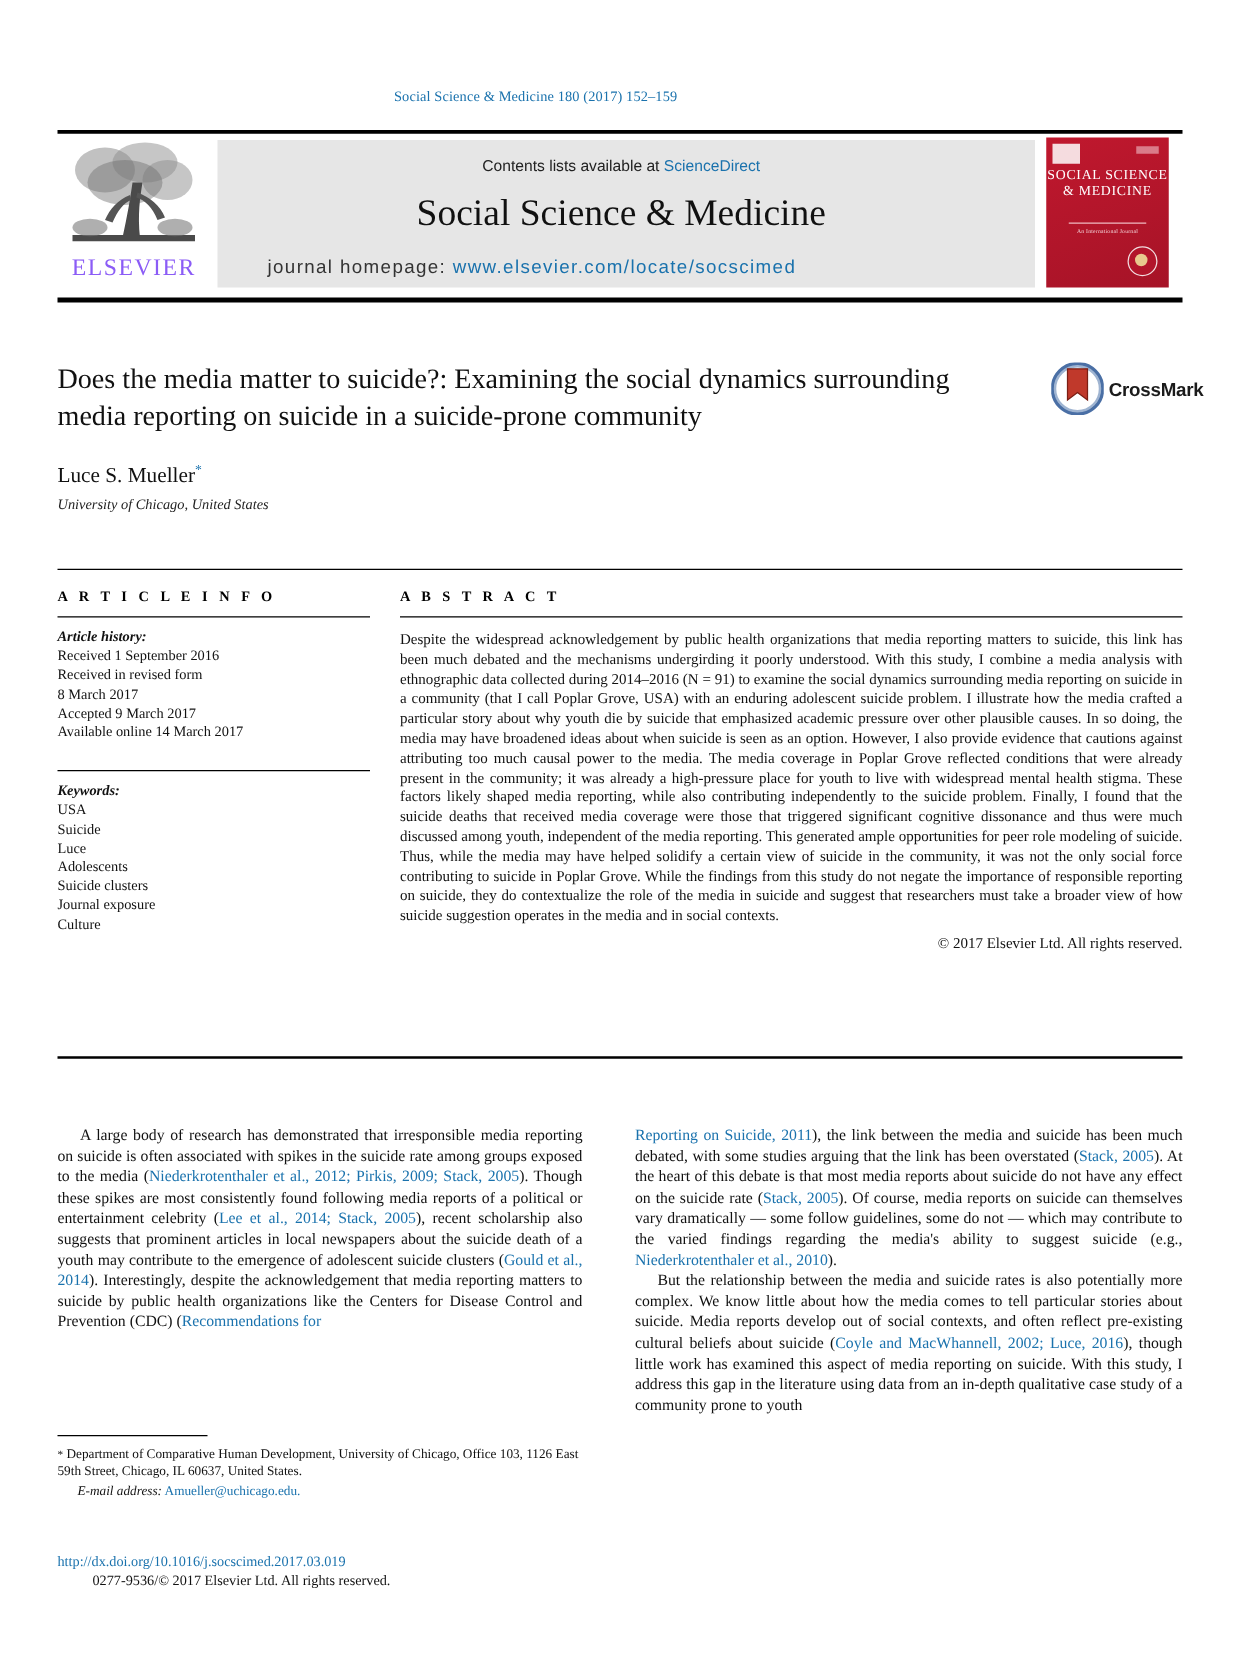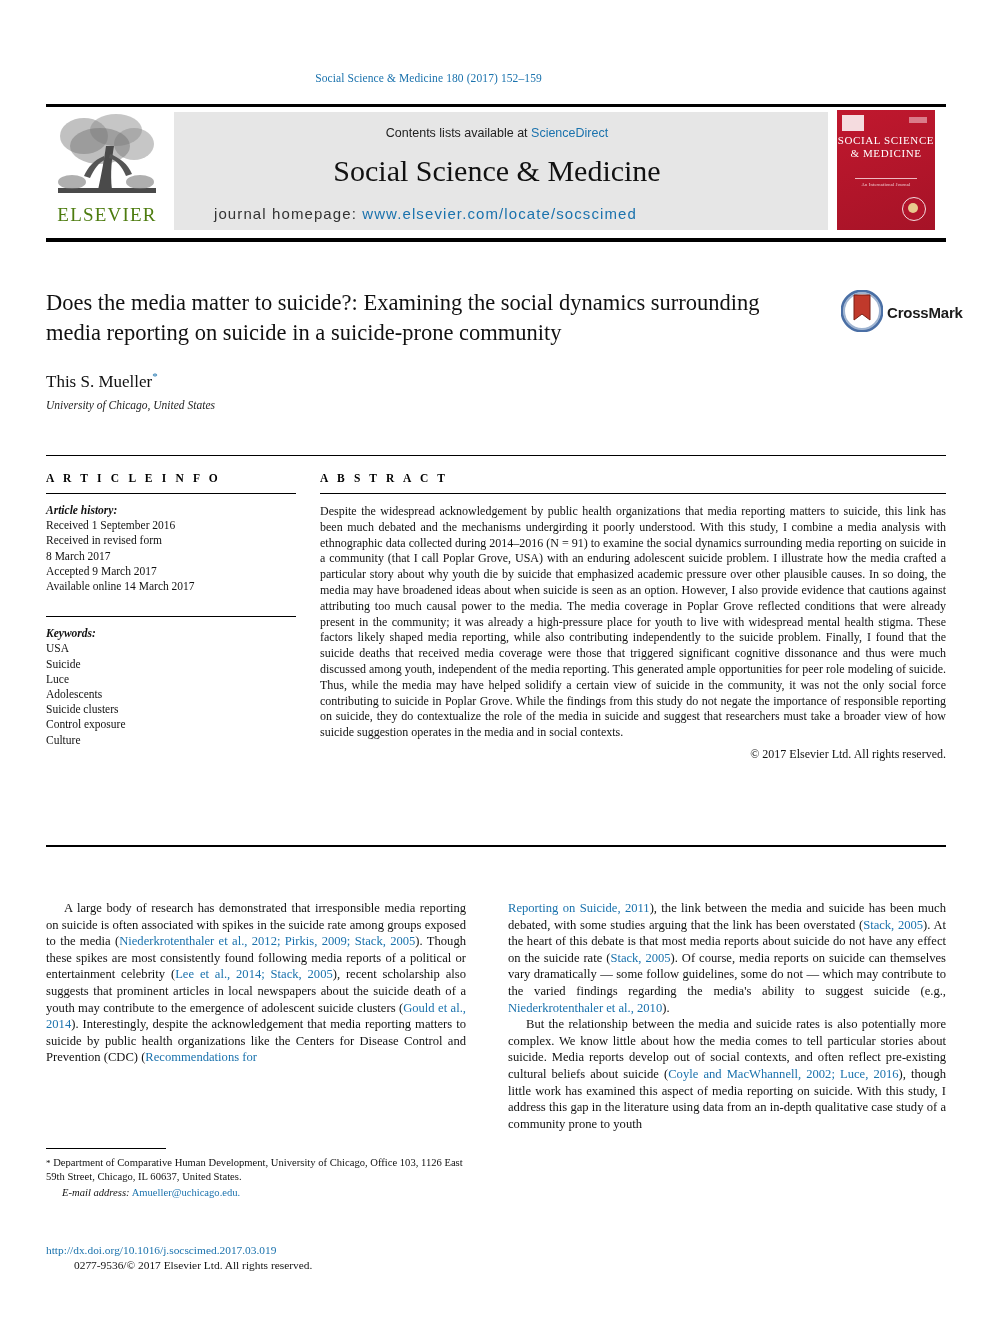--- a/index.html
+++ b/index.html
@@ -60,21 +60,21 @@
     height: 92px;
   }
   .elsevier-word {
     position: absolute;
     left: 0; top: 92px;
     width: 118px;
     text-align: center;
     font-family: "Liberation Serif", serif;
     font-size: 19px;
     letter-spacing: 1.2px;
-    color: #4d7c0f;
+    color: #8b5cf6;
   }
   .journal-band {
     position: absolute;
     left: 128px; top: 8px;
     width: 681px;
     height: 118px;
     background: #e6e6e6;
   }
   .contents-line {
     position: absolute;
@@ -439,21 +439,21 @@
         <div class="cover-seal"></div>
       </div>
     </div>
 
     <div class="rule-bottom"></div>
   </div>
 
   <div class="title-block">
     <div class="article-title">Does the media matter to suicide?: Examining the social dynamics surrounding media reporting on suicide in a suicide-prone community</div>
     <div class="author-line">
-      <span>This S. Mueller</span><sup>*</sup>
+      <span>Luce S. Mueller</span><sup>*</sup>
     </div>
     <div class="affiliation">University of Chicago, United States</div>
 
     <div class="crossmark">
       <svg class="cm-ring" viewBox="0 0 42 42">
         <circle cx="21" cy="21" r="20" fill="#ffffff" stroke="#4a6fa5" stroke-width="3"></circle>
         <circle cx="21" cy="21" r="18" fill="none" stroke="#9fb4d1" stroke-width="2"></circle>
         <path d="M13 5 L29 5 L29 30 L21 24 L13 30 Z" fill="#c0392b"></path>
         <path d="M13 5 L29 5 L29 30 L21 24 L13 30 Z" fill="none" stroke="#7b1f14" stroke-width="1"></path>
         <path d="M16 32 L21 27 L26 32 Z" fill="#ffffff"></path>
@@ -476,21 +476,21 @@
       <div>Available online 14 March 2017</div>
     </div>
     <div class="info-rule2"></div>
     <div class="info-group">
       <div class="ital">Keywords:</div>
       <div>USA</div>
       <div>Suicide</div>
       <div>Luce</div>
       <div>Adolescents</div>
       <div>Suicide clusters</div>
-      <div>Control exposure</div>
+      <div>Journal exposure</div>
       <div>Culture</div>
     </div>
   </div>
 
   <div class="abstract-col">
     <div class="sec-head">A B S T R A C T</div>
     <div class="thin-rule"></div>
     <div class="abstract-body">Despite the widespread acknowledgement by public health organizations that media reporting matters to suicide, this link has been much debated and the mechanisms undergirding it poorly understood. With this study, I combine a media analysis with ethnographic data collected during 2014–2016 (N = 91) to examine the social dynamics surrounding media reporting on suicide in a community (that I call Poplar Grove, USA) with an enduring adolescent suicide problem. I illustrate how the media crafted a particular story about why youth die by suicide that emphasized academic pressure over other plausible causes. In so doing, the media may have broadened ideas about when suicide is seen as an option. However, I also provide evidence that cautions against attributing too much causal power to the media. The media coverage in Poplar Grove reflected conditions that were already present in the community; it was already a high-pressure place for youth to live with widespread mental health stigma. These factors likely shaped media reporting, while also contributing independently to the suicide problem. Finally, I found that the suicide deaths that received media coverage were those that triggered significant cognitive dissonance and thus were much discussed among youth, independent of the media reporting. This generated ample opportunities for peer role modeling of suicide. Thus, while the media may have helped solidify a certain view of suicide in the community, it was not the only social force contributing to suicide in Poplar Grove. While the findings from this study do not negate the importance of responsible reporting on suicide, they do contextualize the role of the media in suicide and suggest that researchers must take a broader view of how suicide suggestion operates in the media and in social contexts.</div>
     <div class="copyright">© 2017 Elsevier Ltd. All rights reserved.</div>
   </div>

